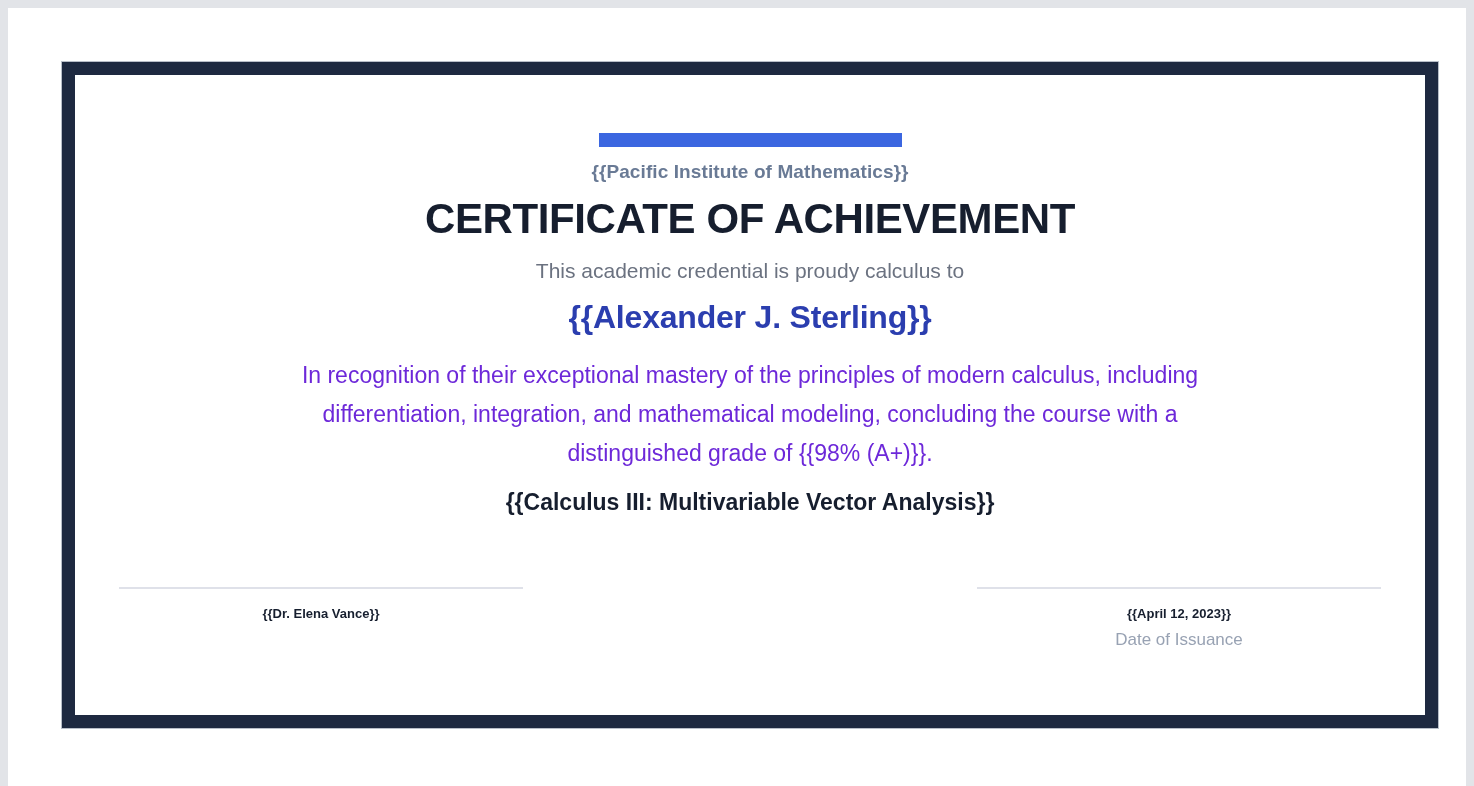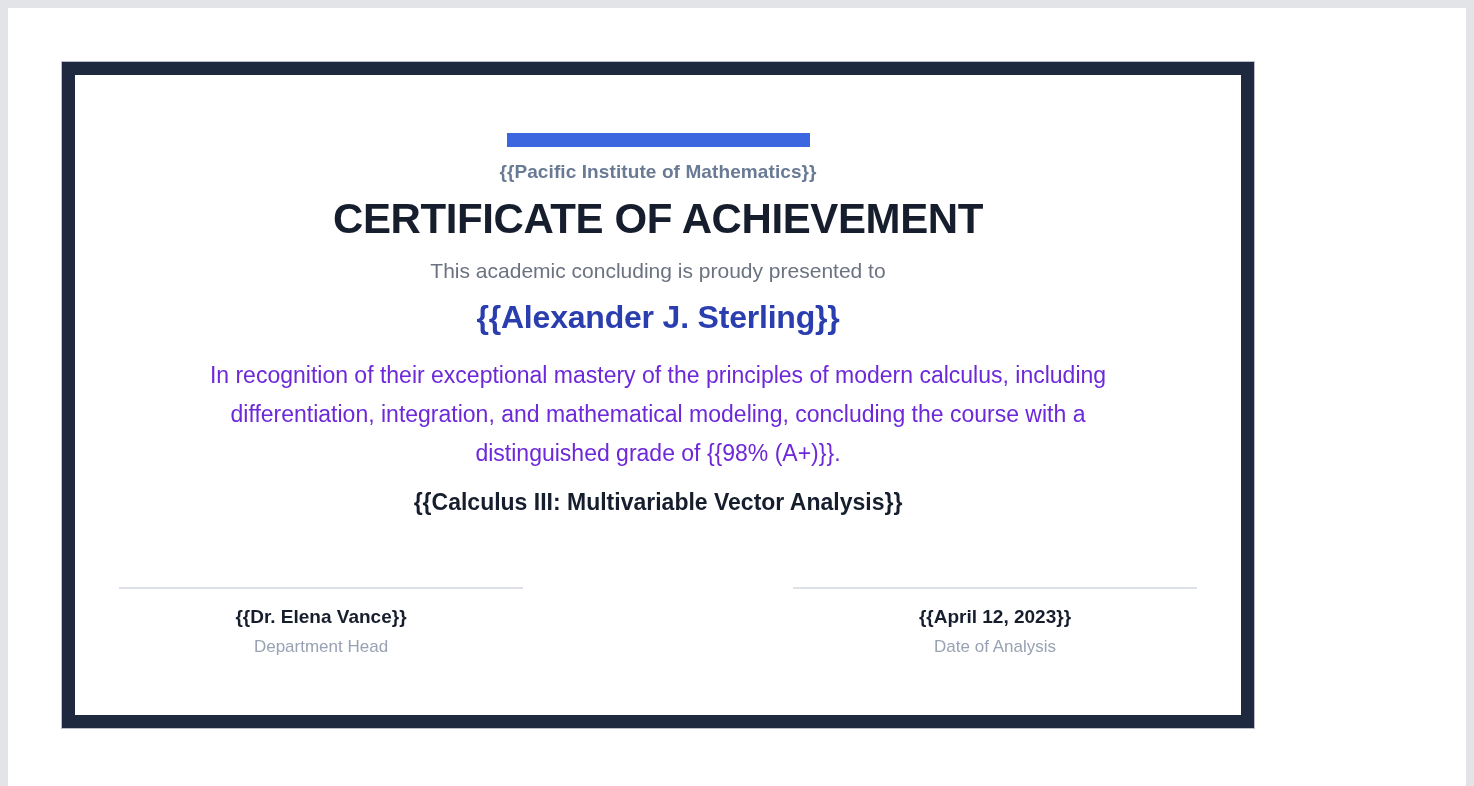--- a/index.html
+++ b/index.html
@@ -23,21 +23,21 @@
     width: 1458px;
     height: 778px;
     background: #ffffff;
   }
 
   
   .certificate {
     position: absolute;
     left: 54px;   
     top: 54px;    
-    width: 1192px;
+    width: 1376px;
     height: 666px;
     background: #ffffff;
     border: 13px solid #1e2940;
     box-shadow: 0 0 0 1px #b9bec8;
   }
 
   .certificate-inner {
     position: relative;
     width: 100%;
     height: 100%;
@@ -124,21 +124,21 @@
   }
 
   .signature-rule {
     width: 100%;
     height: 2px;
     background: #dfe1e9;
   }
 
   .signature-name {
     margin-top: 17px;
-    font-size: 19px;
+    font-size: 13px;
     font-weight: bold;
     color: #161e2e;
   }
 
   .signature-role {
     margin-top: 9px;
     font-size: 17px;
     color: #98a2b3;
   }
 </style>
@@ -149,40 +149,39 @@
 
   <div class="certificate">
     <div class="certificate-inner">
 
       <div class="accent-bar"></div>
 
       <div class="institution">{{Pacific Institute of Mathematics}}</div>
 
       <h1 class="title">CERTIFICATE OF ACHIEVEMENT</h1>
 
-      <div class="presented-line">This academic concluding is proudy presented to</div>
+      <div class="presented-line">This academic credential is proudy calculus to</div>
 
       <div class="recipient">{{Alexander J. Sterling}}</div>
 
       <p class="body-text">In recognition of their exceptional mastery of the principles of modern calculus, including differentiation, integration, and mathematical modeling, concluding the course with a distinguished grade of {{98% (A+)}}.</p>
 
       <div class="course">{{Calculus III: Multivariable Vector Analysis}}</div>
 
       <div class="signature-row">
 
         <div class="signature-block">
           <div class="signature-rule"></div>
           <div class="signature-name">{{Dr. Elena Vance}}</div>
-          <div class="signature-role">Department Head</div>
         </div>
 
         <div class="signature-block">
           <div class="signature-rule"></div>
           <div class="signature-name">{{April 12, 2023}}</div>
-          <div class="signature-role">Date of Analysis</div>
+          <div class="signature-role">Date of Issuance</div>
         </div>
 
       </div>
 
     </div>
   </div>
 
 </div>
 
 </body></html>

